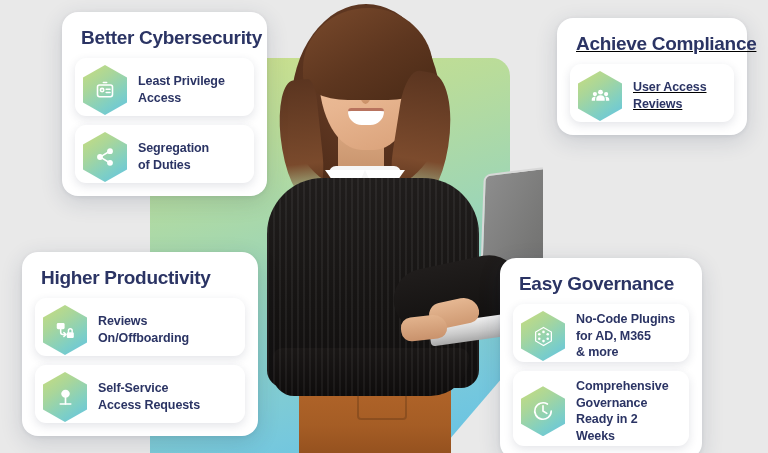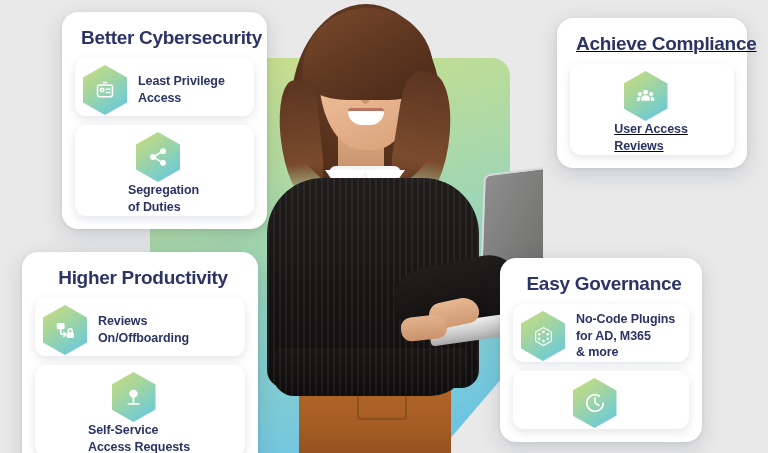--- a/index.html
+++ b/index.html
@@ -195,33 +195,32 @@
     box-shadow: 0 6px 22px rgba(40,48,80,0.16), 0 1px 4px rgba(40,48,80,0.08);
     padding: 12px 13px 13px 13px;
   }
   .panel-title {
     color: #2b3464;
     font-size: 19px;
     font-weight: bold;
     letter-spacing: -0.3px;
     margin: 3px 0 9px 6px;
     white-space: nowrap;
-    text-align: center;
   }
 
   .item {
     display: flex;
     align-items: center;
     background: #ffffff;
     border-radius: 11px;
     box-shadow: 0 3px 10px rgba(40,48,80,0.13);
     padding: 7px 10px 1px 8px;
     margin-bottom: 9px;
   }
-  .item:last-child { margin-bottom: 0; flex-direction: column; }
+  .item:last-child { margin-bottom: 0; }
 
   .hex {
     position: relative;
     flex: 0 0 auto;
     width: 44px;
     height: 50px;
     clip-path: polygon(50% 0%, 100% 25%, 100% 75%, 50% 100%, 0% 75%, 0% 25%);
     background: linear-gradient(145deg, #c9dd7d 0%, #a9d69a 35%, #7fcfc4 70%, #63c3e2 100%);
     display: flex;
     align-items: center;
@@ -380,16 +379,19 @@
 &amp; more</span>
     </div>
 
     <div class="item">
       <span class="hex">
         <svg width="22" height="22" viewBox="0 0 24 24" fill="none" stroke="#ffffff" stroke-width="1.8" stroke-linecap="round" stroke-linejoin="round">
           <path d="M21 12a9 9 0 11-4.2-7.6"></path>
           <polyline points="12,6.4 12,12 16.2,14.6"></polyline>
         </svg>
       </span>
+      <span class="item-label">Comprehensive
+Governance
+Ready in 2 Weeks</span>
     </div>
   </div>
 
 </div>
 
 </body></html>

